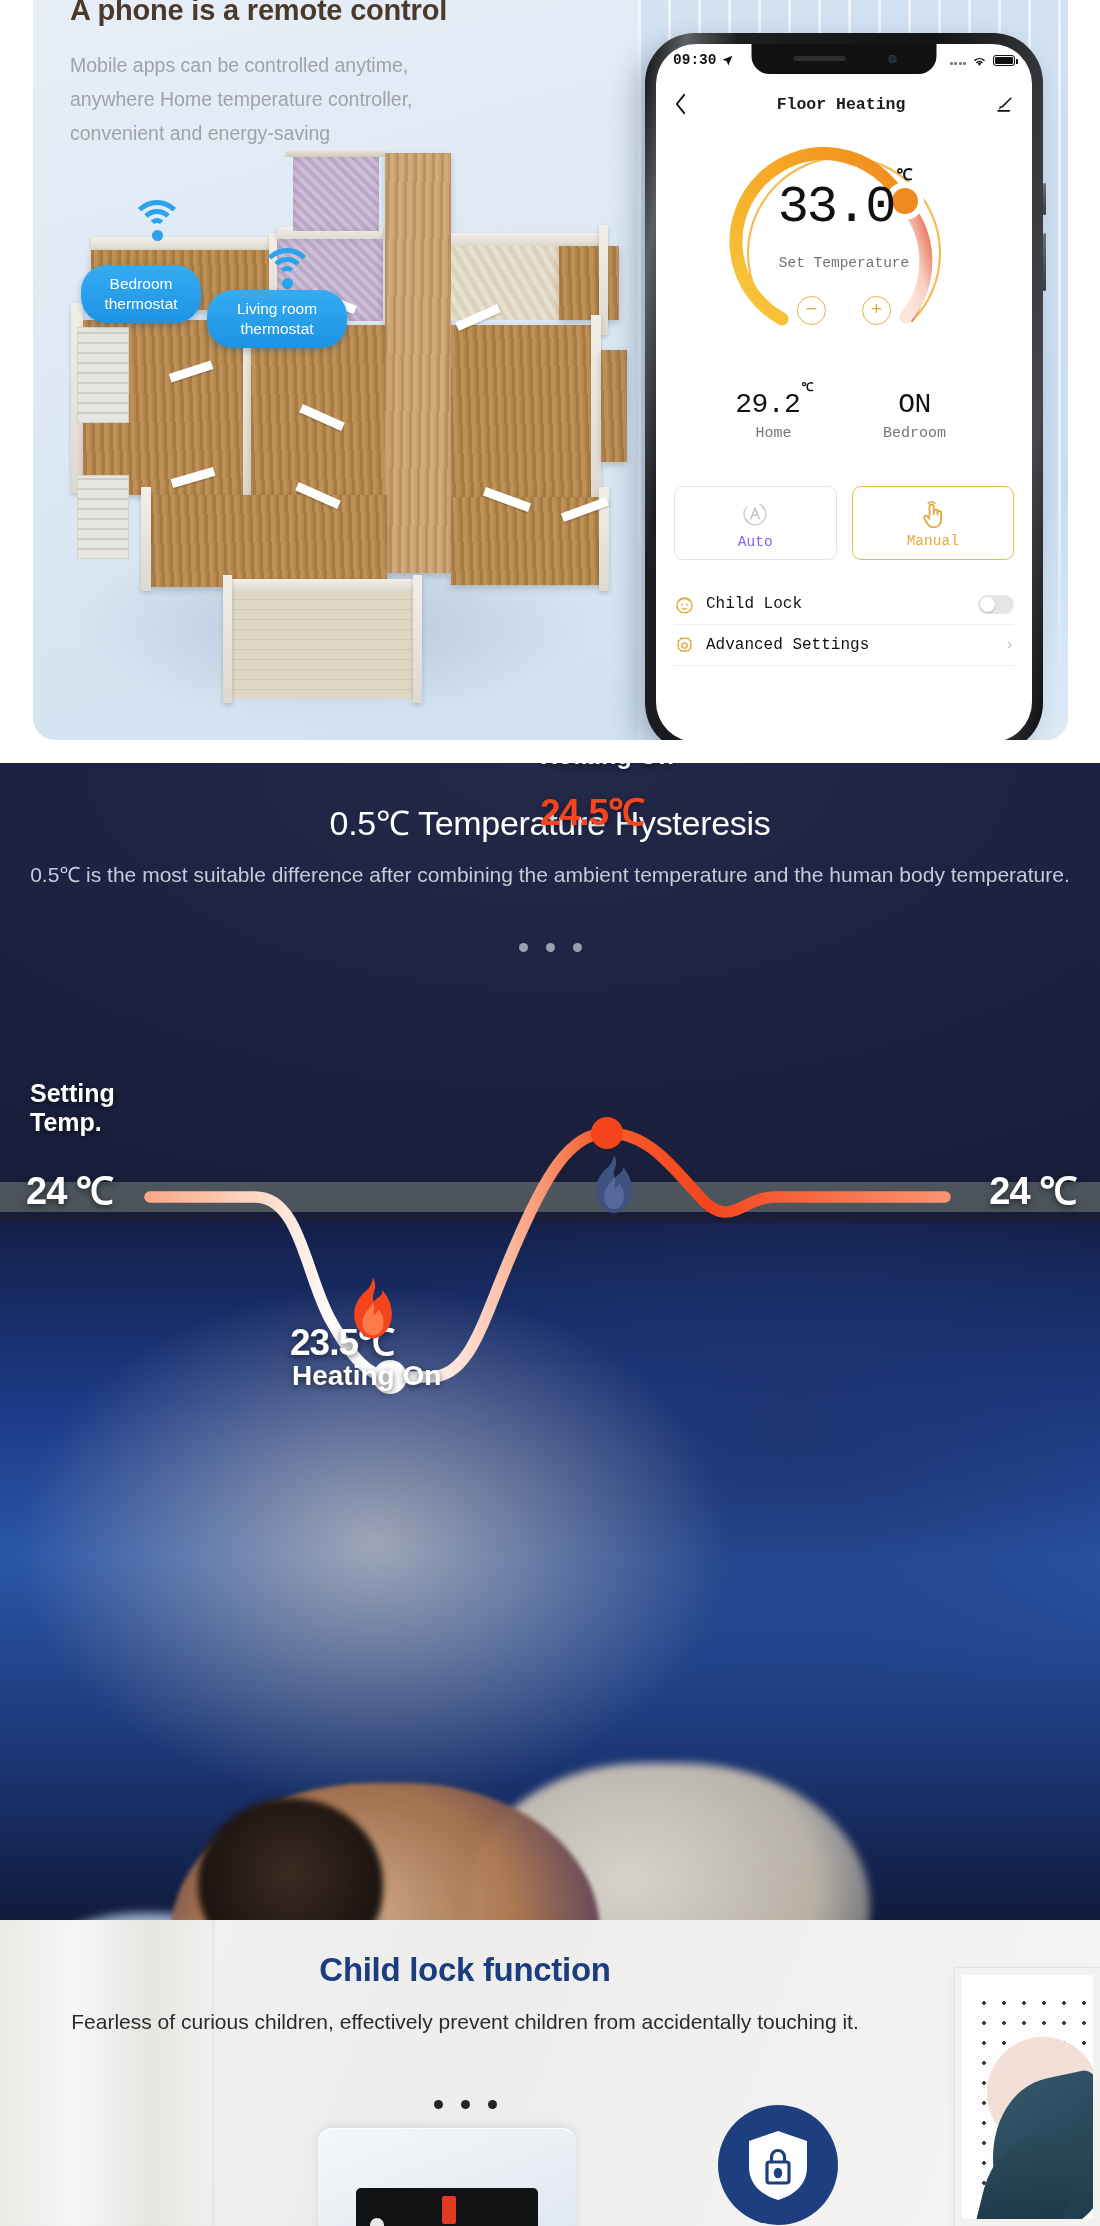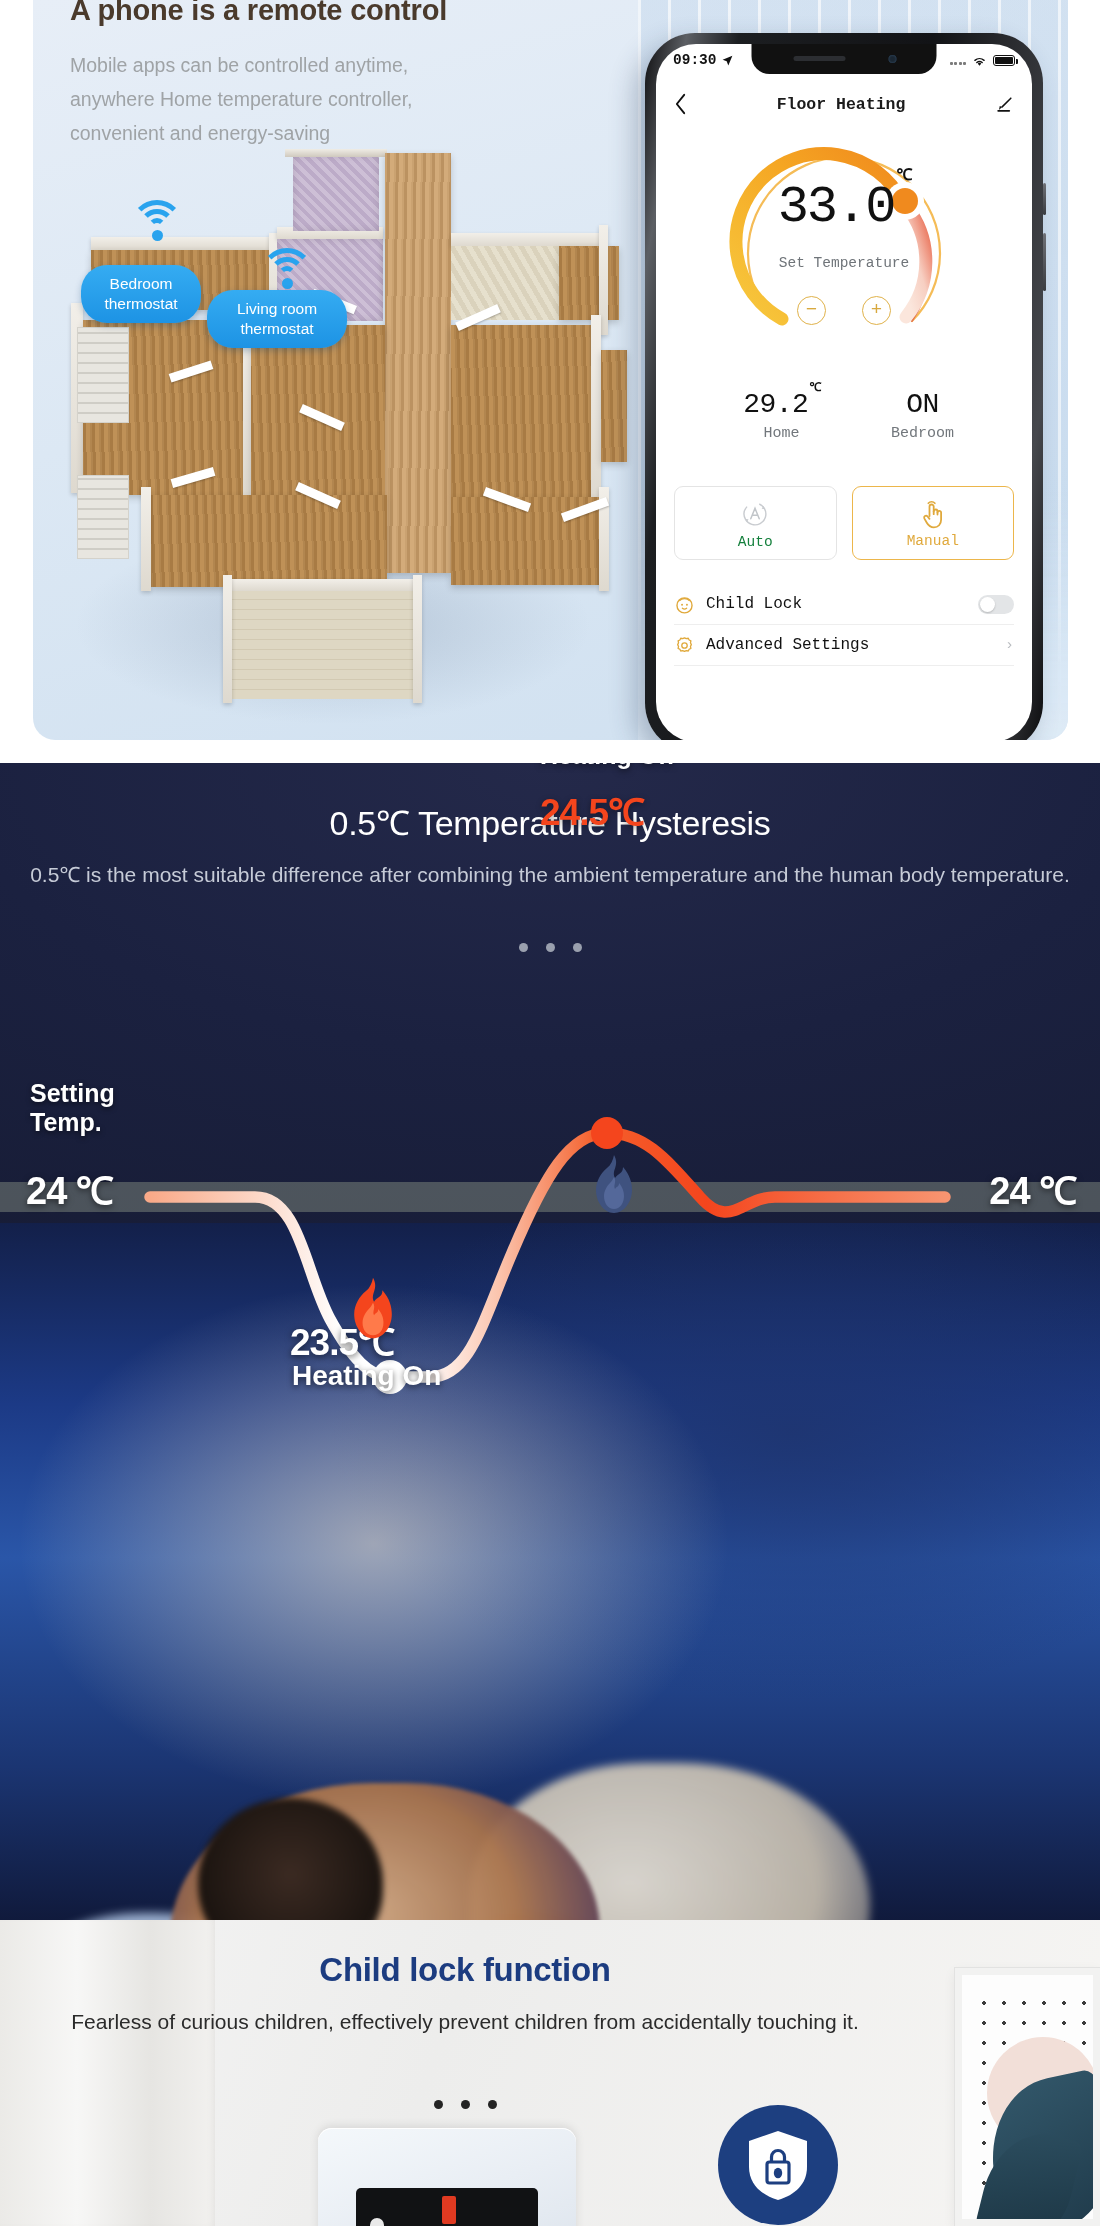--- a/index.html
+++ b/index.html
@@ -122,32 +122,32 @@
                 display:flex; flex-direction:column; align-items:center; justify-content:center;
                 padding-top:8px;gap:14px; }
   .dial-temp{ font-size:52px; font-weight:500; color:#111; letter-spacing:-2px; line-height:1; position:relative;}
   .dial-temp sup{ font-size:16px; font-weight:600; position:relative; top:-22px; left:2px; letter-spacing:0;}
   .dial-label{ font-size:14.5px; color:#6f7479; margin-top:7px;}
   .dial-btns{ display:flex; gap:36px; margin-top:11px;}
   .circ-btn{ width:29px; height:29px; border-radius:50%; border:1.6px solid #e0b24a;
              display:flex; align-items:center; justify-content:center; color:#d8a93f;
              font-size:19px; line-height:1; background:#fff;}
 
-  #readouts{ position:absolute; top:345px; left:8px; width:100%;
+  #readouts{ position:absolute; top:345px; left:0; width:100%;
              display:flex; justify-content:center; align-items:center; z-index:4;}
   .ro{ width:140px; text-align:center;}
   .ro .v{ font-size:28px; font-weight:400; color:#111; letter-spacing:-.5px;}
   .ro .v sup{ font-size:12px; font-weight:700; position:relative; top:-11px; left:1px;}
   .ro .k{ font-size:15px; color:#72777c; margin-top:5px;}
   .ro-div{ width:1px; background:#dcdcdc; margin:4px 0 10px;}
 
   #modes{ position:absolute; top:442px; left:18px; right:18px; display:flex; gap:15px; z-index:4;}
   .mode{ flex:1; height:74px; border-radius:9px; border:1.3px solid #e4e4e4;
          display:flex; flex-direction:column; align-items:center; justify-content:center;
-         gap:3px; color:#15803d; font-size:14.5px; background:#fff;}
+         gap:3px; color:#8b5cf6; font-size:14.5px; background:#fff;}
   .mode.active{ border-color:#ecb64b; color:#e0a93c;}
 
   #rows{ position:absolute; top:540px; left:0; width:100%; padding:0 18px; z-index:4;}
   .row{ height:41px; display:flex; align-items:center; gap:11px;
         border-bottom:1px solid #eee; font-size:16px; color:#111;}
   .row .sp{ flex:1; }
   .toggle{ width:36px; height:19px; border-radius:12px; background:#e3e5e7; position:relative;}
   .toggle:after{ content:""; position:absolute; left:2px; top:2px; width:15px; height:15px;
                  border-radius:50%; background:#fff; box-shadow:0 1px 2px rgba(0,0,0,.2);}
   .chev{ color:#b9bcc0; font-size:15px;}

